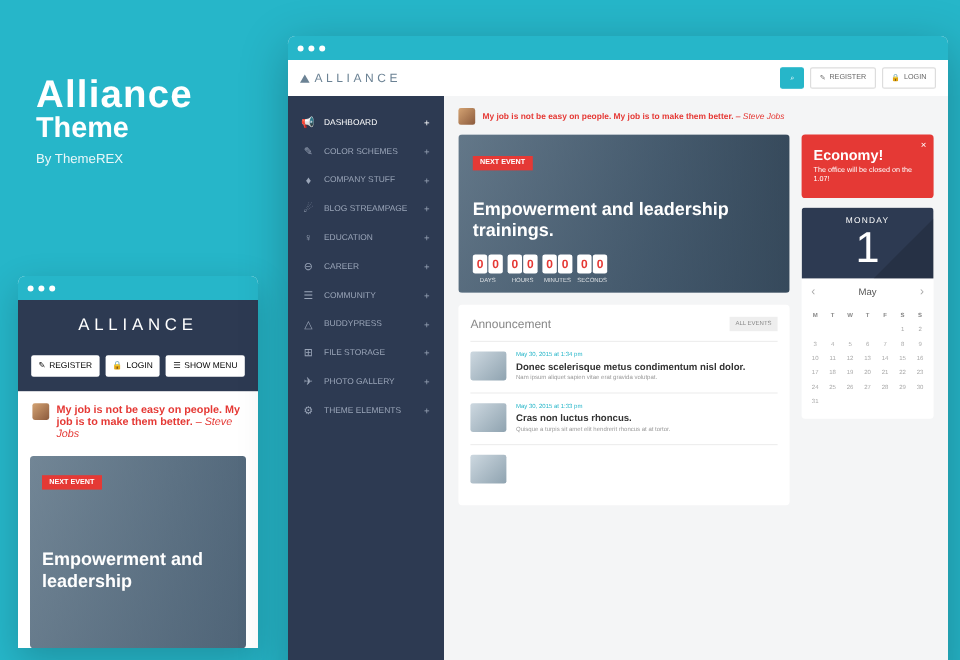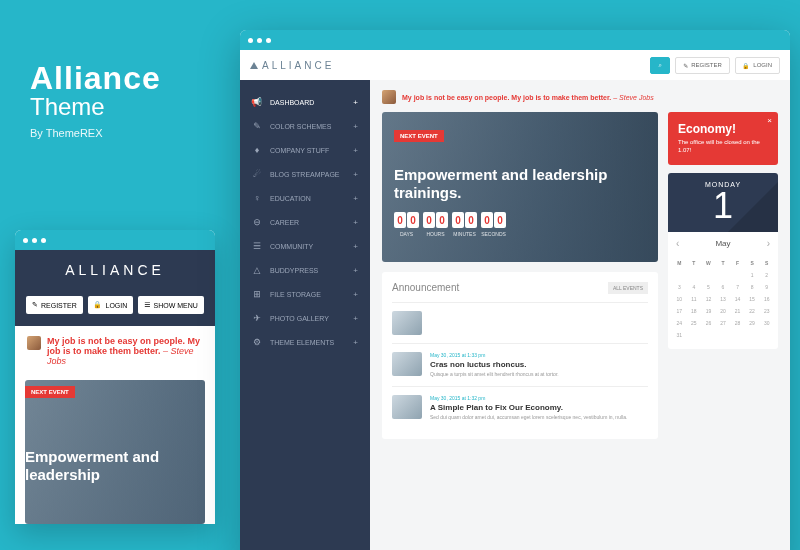--- a/index.html
+++ b/index.html
@@ -1,32 +1,32 @@
 <!DOCTYPE html>
 <html><head>
 <meta charset="utf-8">
 <style>
 *{margin:0;padding:0;box-sizing:border-box;font-family:Arial,sans-serif}
 body{background:#26b6c9;width:800px;height:550px;overflow:hidden;position:relative}
 .promo{position:absolute;left:30px;top:60px;color:#fff}
 .promo h1{font-size:32px;font-weight:700;letter-spacing:1px}
-.promo h2{font-size:24px;font-weight:400;margin-top:-4px}
+.promo h2{font-size:24px;font-weight:700;margin-top:-4px}
 .promo p{font-size:11px;margin-top:6px;opacity:.9}
 .mobile{position:absolute;left:15px;top:230px;width:200px;background:#fff;border-radius:6px 6px 0 0;overflow:hidden;box-shadow:0 10px 30px rgba(0,0,0,.2)}
 .mobile .titlebar,.desktop .titlebar{background:#26b6c9;height:20px;display:flex;align-items:center;padding-left:8px;gap:4px}
 .dot{width:5px;height:5px;border-radius:50%;background:#fff}
 .mobile .brand{background:#2d3a52;color:#fff;text-align:center;padding:12px 0;font-size:14px;letter-spacing:4px;font-weight:300}
 .mobile .btns{background:#2d3a52;padding:6px 8px 12px;display:flex;gap:5px;justify-content:center}
 .mobile .btns button{background:#fff;border:none;font-size:7px;padding:5px 6px;border-radius:2px;display:flex;align-items:center;gap:3px}
 .mobile .quote{padding:10px 12px;font-size:9px}
 .mobile .quote .msg{color:#e53935;font-weight:700;display:inline}
 .mobile .quote .auth{color:#e53935;font-style:italic}
 .mobile .qhead{display:flex;gap:6px;align-items:flex-start}
 .avatar{width:14px;height:14px;background:linear-gradient(135deg,#d4a373,#8b5a3c);border-radius:2px;flex-shrink:0}
-.mobile .hero{margin:4px 10px 0;height:144px;background:linear-gradient(rgba(60,80,100,.5),rgba(60,80,100,.6)),linear-gradient(90deg,#a8bcc8,#6b8294);border-radius:3px;color:#fff;position:relative}
+.mobile .hero{margin:4px 10px 0;height:160px;background:linear-gradient(rgba(60,80,100,.5),rgba(60,80,100,.6)),linear-gradient(90deg,#a8bcc8,#6b8294);border-radius:3px;padding:10px;color:#fff;position:relative}
 .badge{background:#e53935;color:#fff;font-size:6px;padding:3px 6px;font-weight:700;display:inline-block}
 .mobile .hero h3{font-size:15px;font-weight:700;margin-top:50px;line-height:1.2}
 .desktop{position:absolute;left:240px;top:30px;width:550px;background:#f4f5f6;border-radius:6px 6px 0 0;overflow:hidden;box-shadow:0 10px 40px rgba(0,0,0,.25)}
 .desktop .topbar{background:#fff;height:30px;display:flex;align-items:center;padding:0 10px;justify-content:space-between}
 .desktop .brandsm{color:#6b8294;font-size:10px;letter-spacing:3px;font-weight:300;display:flex;align-items:center;gap:4px}
 .logo{width:0;height:0;border-left:4px solid transparent;border-right:4px solid transparent;border-bottom:7px solid #6b8294;display:inline-block}
 .desktop .topbtns{display:flex;gap:5px}
 .desktop .topbtns button{border:1px solid #ddd;background:#fff;font-size:6px;padding:4px 7px;border-radius:2px;display:flex;align-items:center;gap:3px;color:#666}
 .desktop .topbtns .srch{background:#26b6c9;border-color:#26b6c9;width:20px;justify-content:center}
 .desktop .body{display:flex;height:490px}
@@ -36,29 +36,29 @@
 .sidebar .item.active{color:#fff}
 .sidebar .ico{width:10px;height:10px;display:inline-flex;align-items:center;justify-content:center;font-size:9px}
 .plus{font-size:8px}
 .main{flex:1;padding:10px 12px}
 .dquote{display:flex;gap:6px;align-items:center;font-size:7px;margin-bottom:8px}
 .dquote .msg{color:#e53935;font-weight:700}
 .dquote .auth{color:#e53935;font-style:italic}
 .cols{display:flex;gap:10px}
 .left{flex:1}
 .right{width:110px}
-.dhero{height:150px;background:linear-gradient(rgba(50,70,90,.55),rgba(50,70,90,.65)),linear-gradient(90deg,#9fb4c2,#5f7688 60%,#3d4f5e);border-radius:3px;padding:12px;color:#fff;position:relative}
+.dhero{height:132px;background:linear-gradient(rgba(50,70,90,.55),rgba(50,70,90,.65)),linear-gradient(90deg,#9fb4c2,#5f7688 60%,#3d4f5e);border-radius:3px;padding:12px;color:#fff;position:relative}
 .dhero h3{font-size:15px;font-weight:700;margin-top:24px;line-height:1.2}
 .countdown{display:flex;gap:4px;margin-top:10px}
 .cblock{text-align:center}
 .cpair{display:flex;gap:1px}
 .digit{background:#fff;color:#e53935;width:12px;height:16px;font-size:10px;font-weight:700;display:flex;align-items:center;justify-content:center;border-radius:2px}
 .clabel{font-size:5px;margin-top:3px;opacity:.8}
 .ann{background:#fff;margin-top:10px;padding:10px;border-radius:3px}
-.annhead{display:flex;justify-content:space-between;align-items:flex-start;margin-bottom:8px}
+.annhead{display:flex;justify-content:space-between;align-items:center;margin-bottom:8px}
 .annhead h4{font-size:10px;color:#888;font-weight:400}
 .annhead button{background:#eee;border:none;font-size:5px;padding:3px 5px;color:#888}
 .post{display:flex;gap:8px;padding:8px 0;border-top:1px solid #eee}
 .post .thumb{width:30px;height:24px;background:linear-gradient(135deg,#cdd8e0,#8fa3b0);border-radius:2px;flex-shrink:0}
 .post .meta{font-size:5px;color:#26b6c9}
 .post h5{font-size:8px;margin:2px 0;color:#333}
 .post p{font-size:5px;color:#999;line-height:1.4}
 .warn{background:#e53935;color:#fff;padding:10px;border-radius:3px;position:relative;margin-bottom:8px}
 .warn .x{position:absolute;top:4px;right:6px;font-size:8px;cursor:pointer}
 .warn h4{font-size:12px;font-weight:700}
@@ -266,36 +266,36 @@
               </div>
           </div>
           <div class="ann">
             <div class="annhead">
               <h4>Announcement</h4>
               <button>ALL EVENTS</button>
             </div>
             <div id="posts">
                 <div class="post">
                   <div class="thumb"></div>
+                  <div>
+                    <div class="meta">May 30, 2015 at 1:34 pm</div>
+                    <h5>Donec scelerisque metus condimentum nisl dolor.</h5>
+                    <p>Nam ipsum aliquet sapien vitae erat gravida volutpat.</p>
+                  </div>
                 </div>
                 <div class="post">
                   <div class="thumb"></div>
                   <div>
                     <div class="meta">May 30, 2015 at 1:33 pm</div>
                     <h5>Cras non luctus rhoncus.</h5>
                     <p>Quisque a turpis sit amet elit hendrerit rhoncus at at tortor.</p>
                   </div>
                 </div>
                 <div class="post">
                   <div class="thumb"></div>
-                  <div>
-                    <div class="meta">May 30, 2015 at 1:32 pm</div>
-                    <h5>A Simple Plan to Fix Our Economy.</h5>
-                    <p>Sed dui quam dolor amet dui, accumsan eget lorem scelerisque nec, vestibulum in, nulla.</p>
-                  </div>
                 </div>
               </div>
           </div>
         </div>
         <div class="right">
           <div class="warn">
             <span class="x">×</span>
             <h4>Economy!</h4>
             <p>The office will be closed on the 1.07!</p>
           </div>

